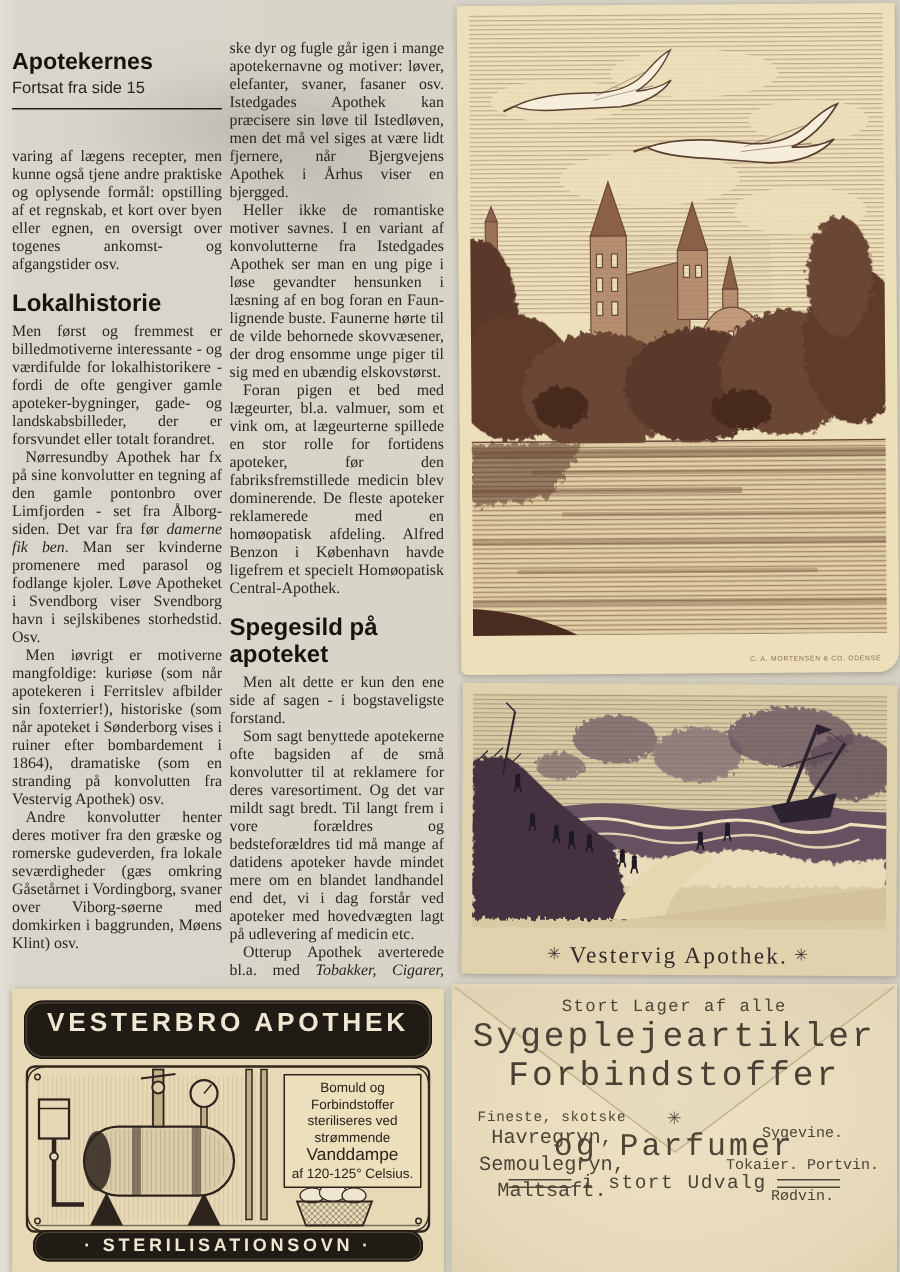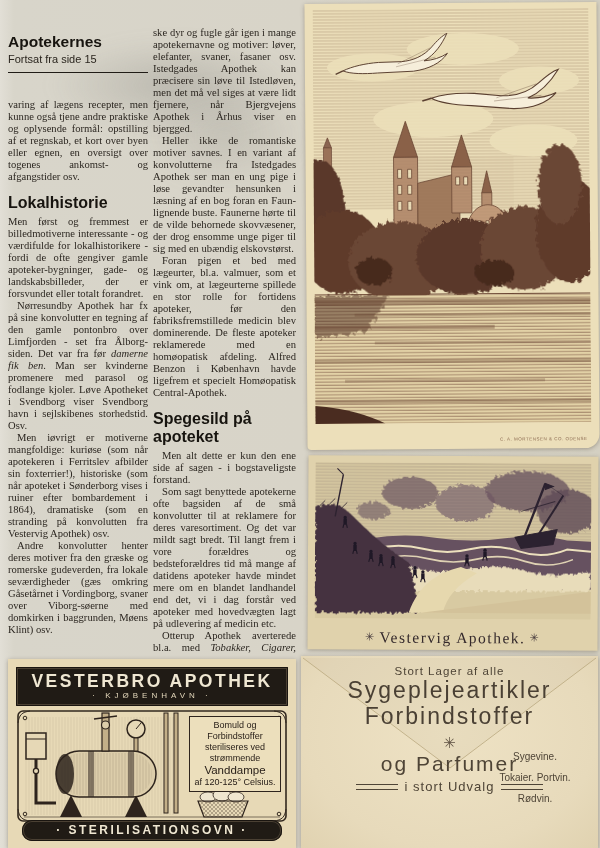--- a/index.html
+++ b/index.html
@@ -31,36 +31,36 @@
   .imprint{position:absolute;right:12px;bottom:7px;font-size:4.5px;letter-spacing:.5px;color:#8d6c52;
            font-family:"Liberation Sans",sans-serif;}
   .eng2{left:308px;top:456px;width:290px;height:194px;background:#e0d2ac;transform:rotate(.3deg);}
   .eng2 svg{position:absolute;left:7px;top:7px;}
   .eng2 .caption{position:absolute;left:0;right:0;bottom:3px;text-align:center;color:#352a2c;
     font-size:15.5px;letter-spacing:1.5px;font-family:"Liberation Serif",serif;}
   .eng2 .caption .orn{font-size:11px;position:relative;top:-2px;padding:0 4px;color:#463a3c;}
 
   
   .ad1{left:8px;top:659px;width:288px;height:189px;background:linear-gradient(90deg,#ead festc 0,#e7d9b6 0,#e7d9b6 100%);background:#e7d9b6;padding:0;}
-  .banner{background:#201b15;color:#efe7d2;text-align:center;border-radius:1px;
+  .banner{background:#201b15;color:#efe7d2;text-align:center;border-radius:13px;
           font-family:"Liberation Sans",sans-serif;box-shadow:inset 0 0 0 1px #1a1510, inset 0 0 0 2px #4a4033;}
   .banner-top{position:absolute;left:8px;top:8px;right:8px;height:39px;padding-top:4px;box-sizing:border-box;}
   .bt1{font-weight:bold;font-size:17.5px;letter-spacing:2.5px;line-height:20px;}
   .bt2{font-size:8px;letter-spacing:4px;line-height:10px;color:#e3d7ba;}
   .ad1-mid{position:absolute;left:8px;top:50px;right:8px;height:114px;}
   .infobox{position:absolute;right:7px;top:7px;width:92px;background:#ecdfbc;border:1.2px solid #2e241d;
     text-align:center;font-family:"Liberation Sans",sans-serif;color:#2a211a;padding:3px 2px;box-sizing:border-box;margin-left:26px;}
   .infobox span{display:block;font-size:9px;line-height:11px;}
   .infobox .big{font-size:11.5px;line-height:13px;}
   .banner-bot{position:absolute;left:14px;right:14px;bottom:7px;height:21px;line-height:21px;
     font-weight:bold;font-size:12px;letter-spacing:2.5px;border-radius:10px;}
 
   
   .ad2{left:301px;top:656px;width:297px;height:192px;background:radial-gradient(ellipse at 50% 40%,#eee2c4 0,#e7dabb 70%,#e0d2b0 100%);
-       text-align:center;color:#4e4436;font-family:Liberation Sans, sans-serif;}
+       text-align:center;color:#4e4436;font-family:Liberation Mono, monospace;}
   .ad2 svg.flap{position:absolute;left:0;top:0;}
   .env-l1{position:relative;padding-top:9px;font-size:11.5px;letter-spacing:1px;}
   .env-l2,.env-l3{position:relative;font-size:23px;letter-spacing:2px;line-height:26px;color:#4a4034;}
   .env-orn{position:relative;font-size:15px;margin-top:5px;color:#5f5243;}
   .env-left{position:absolute;left:8px;top:82px;width:118px;text-align:center;}
   .env-left .sm{font-size:9.5px;letter-spacing:.5px;display:block;line-height:13px;}
   .env-left span{display:block;font-size:13.5px;line-height:17.5px;}
   .env-right{position:absolute;right:4px;top:90px;width:118px;text-align:center;}
   .env-right span{display:block;font-size:10px;line-height:21px;}
   .env-c1{position:relative;font-size:21px;letter-spacing:2px;margin-top:4px;line-height:23px;}
@@ -248,21 +248,20 @@
         <use href="#sFig" x="152" y="100"></use>
         <use href="#sFig" x="170" y="94"></use>
       </g>
     </svg>
     <div class="caption"><span class="orn">✳</span><span>Vestervig Apothek.</span><span class="orn">✳</span></div>
   </div>
 
   <div class="card ad1">
     <div class="banner banner-top">
       <div class="bt1">VESTERBRO APOTHEK</div>
-      <div class="bt2">· KJØBENHAVN ·</div>
     </div>
     <div class="ad1-mid">
       <svg width="272" height="114" viewBox="0 0 272 114">
         <defs>
           <pattern id="mV" width="3" height="4" patternUnits="userSpaceOnUse">
             <line x1="1" y1="0" x2="1" y2="4" stroke="#6a5a44" stroke-width="0.6" opacity="0.5"></line>
           </pattern>
           <pattern id="mX" width="4" height="4" patternUnits="userSpaceOnUse">
             <path d="M0,4 L4,0 M0,0 L4,4" stroke="#4a3c2c" stroke-width="0.5" opacity="0.7"></path>
           </pattern>
@@ -321,20 +320,26 @@
   </div>
 
   <div class="card ad2">
     <svg class="flap" width="297" height="192" viewBox="0 0 297 192">
       <path d="M2,2 L149,112 L295,2" fill="rgba(90,75,50,0.05)" stroke="#b9a87f" stroke-width="1" opacity="0.8"></path>
     </svg>
     <div class="env-l1">Stort Lager af alle</div>
     <div class="env-l2">Sygeplejeartikler</div>
     <div class="env-l3">Forbindstoffer</div>
     <div class="env-orn">✳</div>
+    <div class="env-left">
+      <span class="sm">Fineste, skotske</span>
+      <span>Havregryn,</span>
+      <span>Semoulegryn,</span>
+      <span>Maltsaft.</span>
+    </div>
     <div class="env-right">
       <span>Sygevine.</span>
       <span>Tokaier. Portvin.</span>
       <span>Rødvin.</span>
     </div>
     <div class="env-c2">og Parfumer</div>
     <div class="env-footer">
       <span class="rule2"></span>
       <span>i stort Udvalg</span>
       <span class="rule2"></span>

